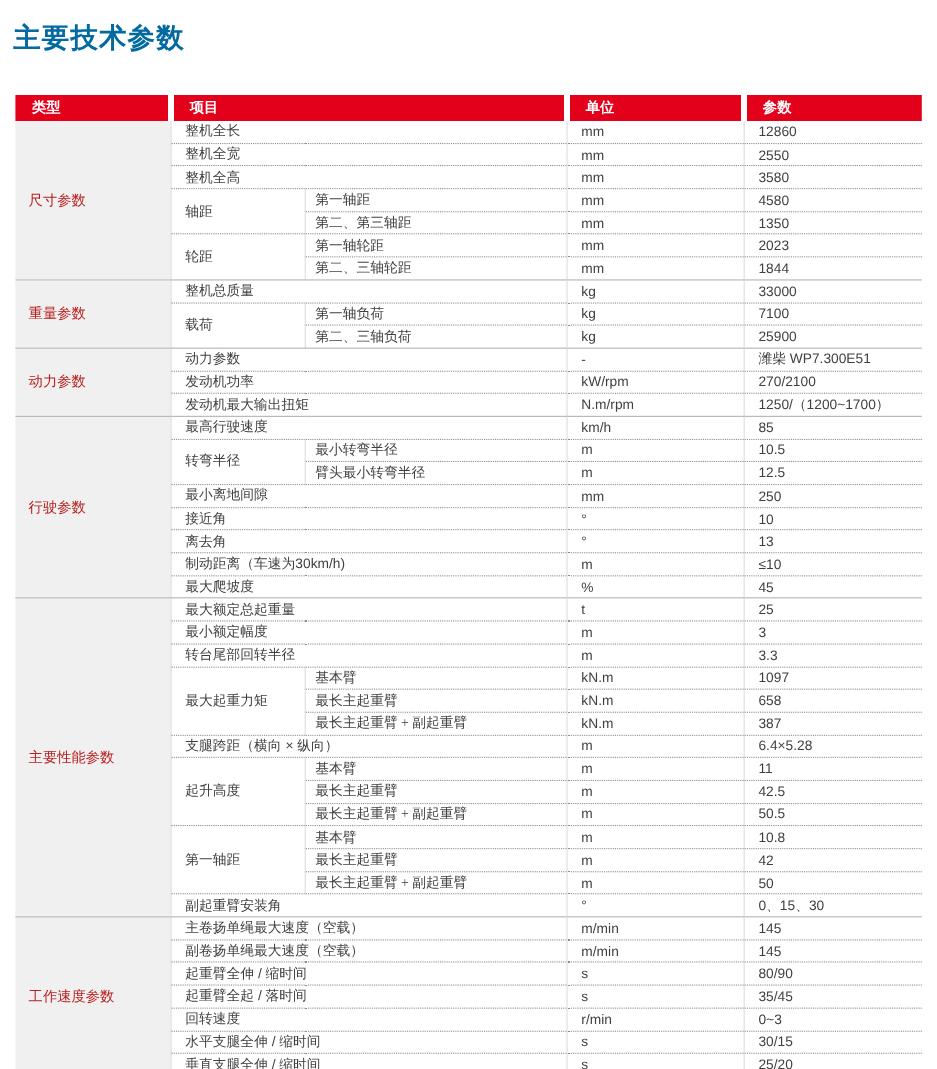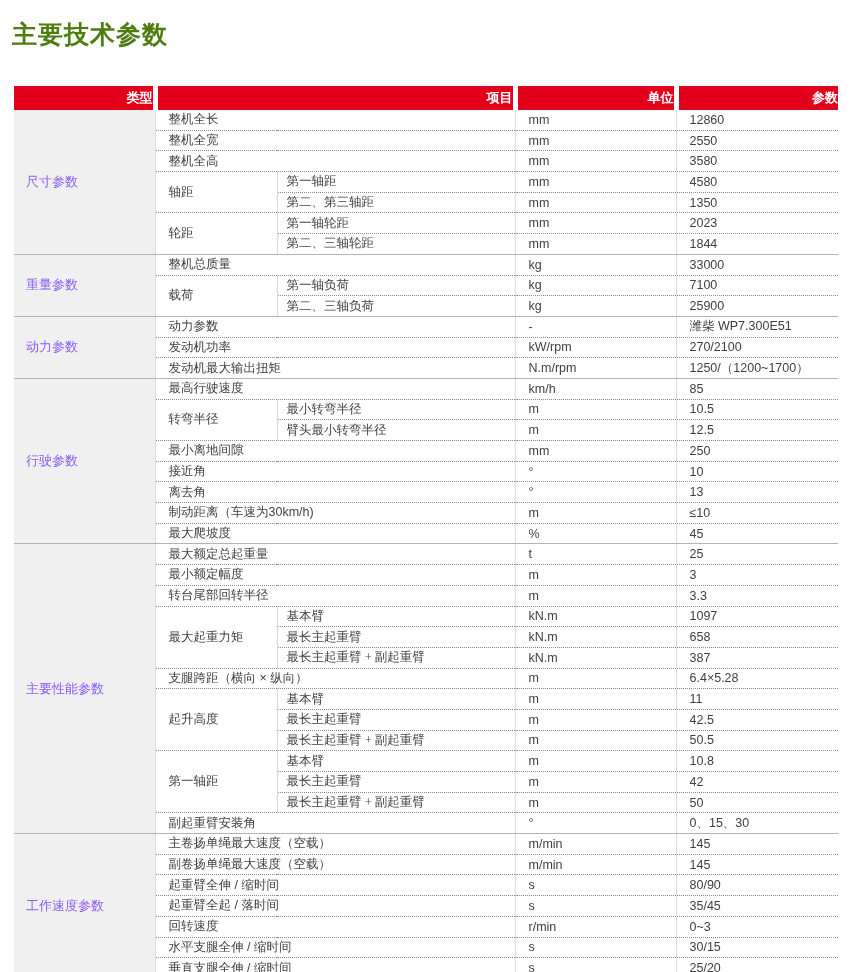--- a/index.html
+++ b/index.html
@@ -15,40 +15,40 @@
     height: 972px;
     background: #ffffff;
     overflow: hidden;
   }
   .page-title {
     position: absolute;
     left: 12px;
     top: 18px;
     font-size: 25px;
     font-weight: bold;
-    color: #4d7c0f;
+    color: #0369a1;
     letter-spacing: 1px;
   }
   .spec-table-wrap {
     position: absolute;
     left: 14px;
     top: 86px;
     width: 824px;
   }
   table.spec {
     border-collapse: collapse;
     table-layout: fixed;
     width: 824px;
   }
   table.spec th {
     background: #e3001b;
     color: #ffffff;
     font-size: 13px;
     font-weight: bold;
-    text-align: right;
+    text-align: left;
     height: 24px;
     padding: 0 0 0 15px;
     overflow: hidden;
     white-space: nowrap;
   }
   table.spec th + th {
     border-left: 5px solid #ffffff;
   }
   table.spec td {
     height: 19.7px;
@@ -60,21 +60,21 @@
     vertical-align: middle;
     overflow: hidden;
     white-space: nowrap;
   }
   table.spec td.cat {
     background: #f0f0f0;
     border-bottom: 1px solid #b3b3b3;
     border-right: 1px solid #dcdcdc;
     padding-left: 12px;
     font-size: 13px;
-    color: #8b5cf6;
+    color: #b91c1c;
   }
   table.spec td.grp {
     border-right: 1px solid #dcdcdc;
   }
   table.spec td.sub {
     padding-left: 9px;
     font-family: Liberation Serif, serif;
   }
   table.spec td.unit,
   table.spec td.val {

